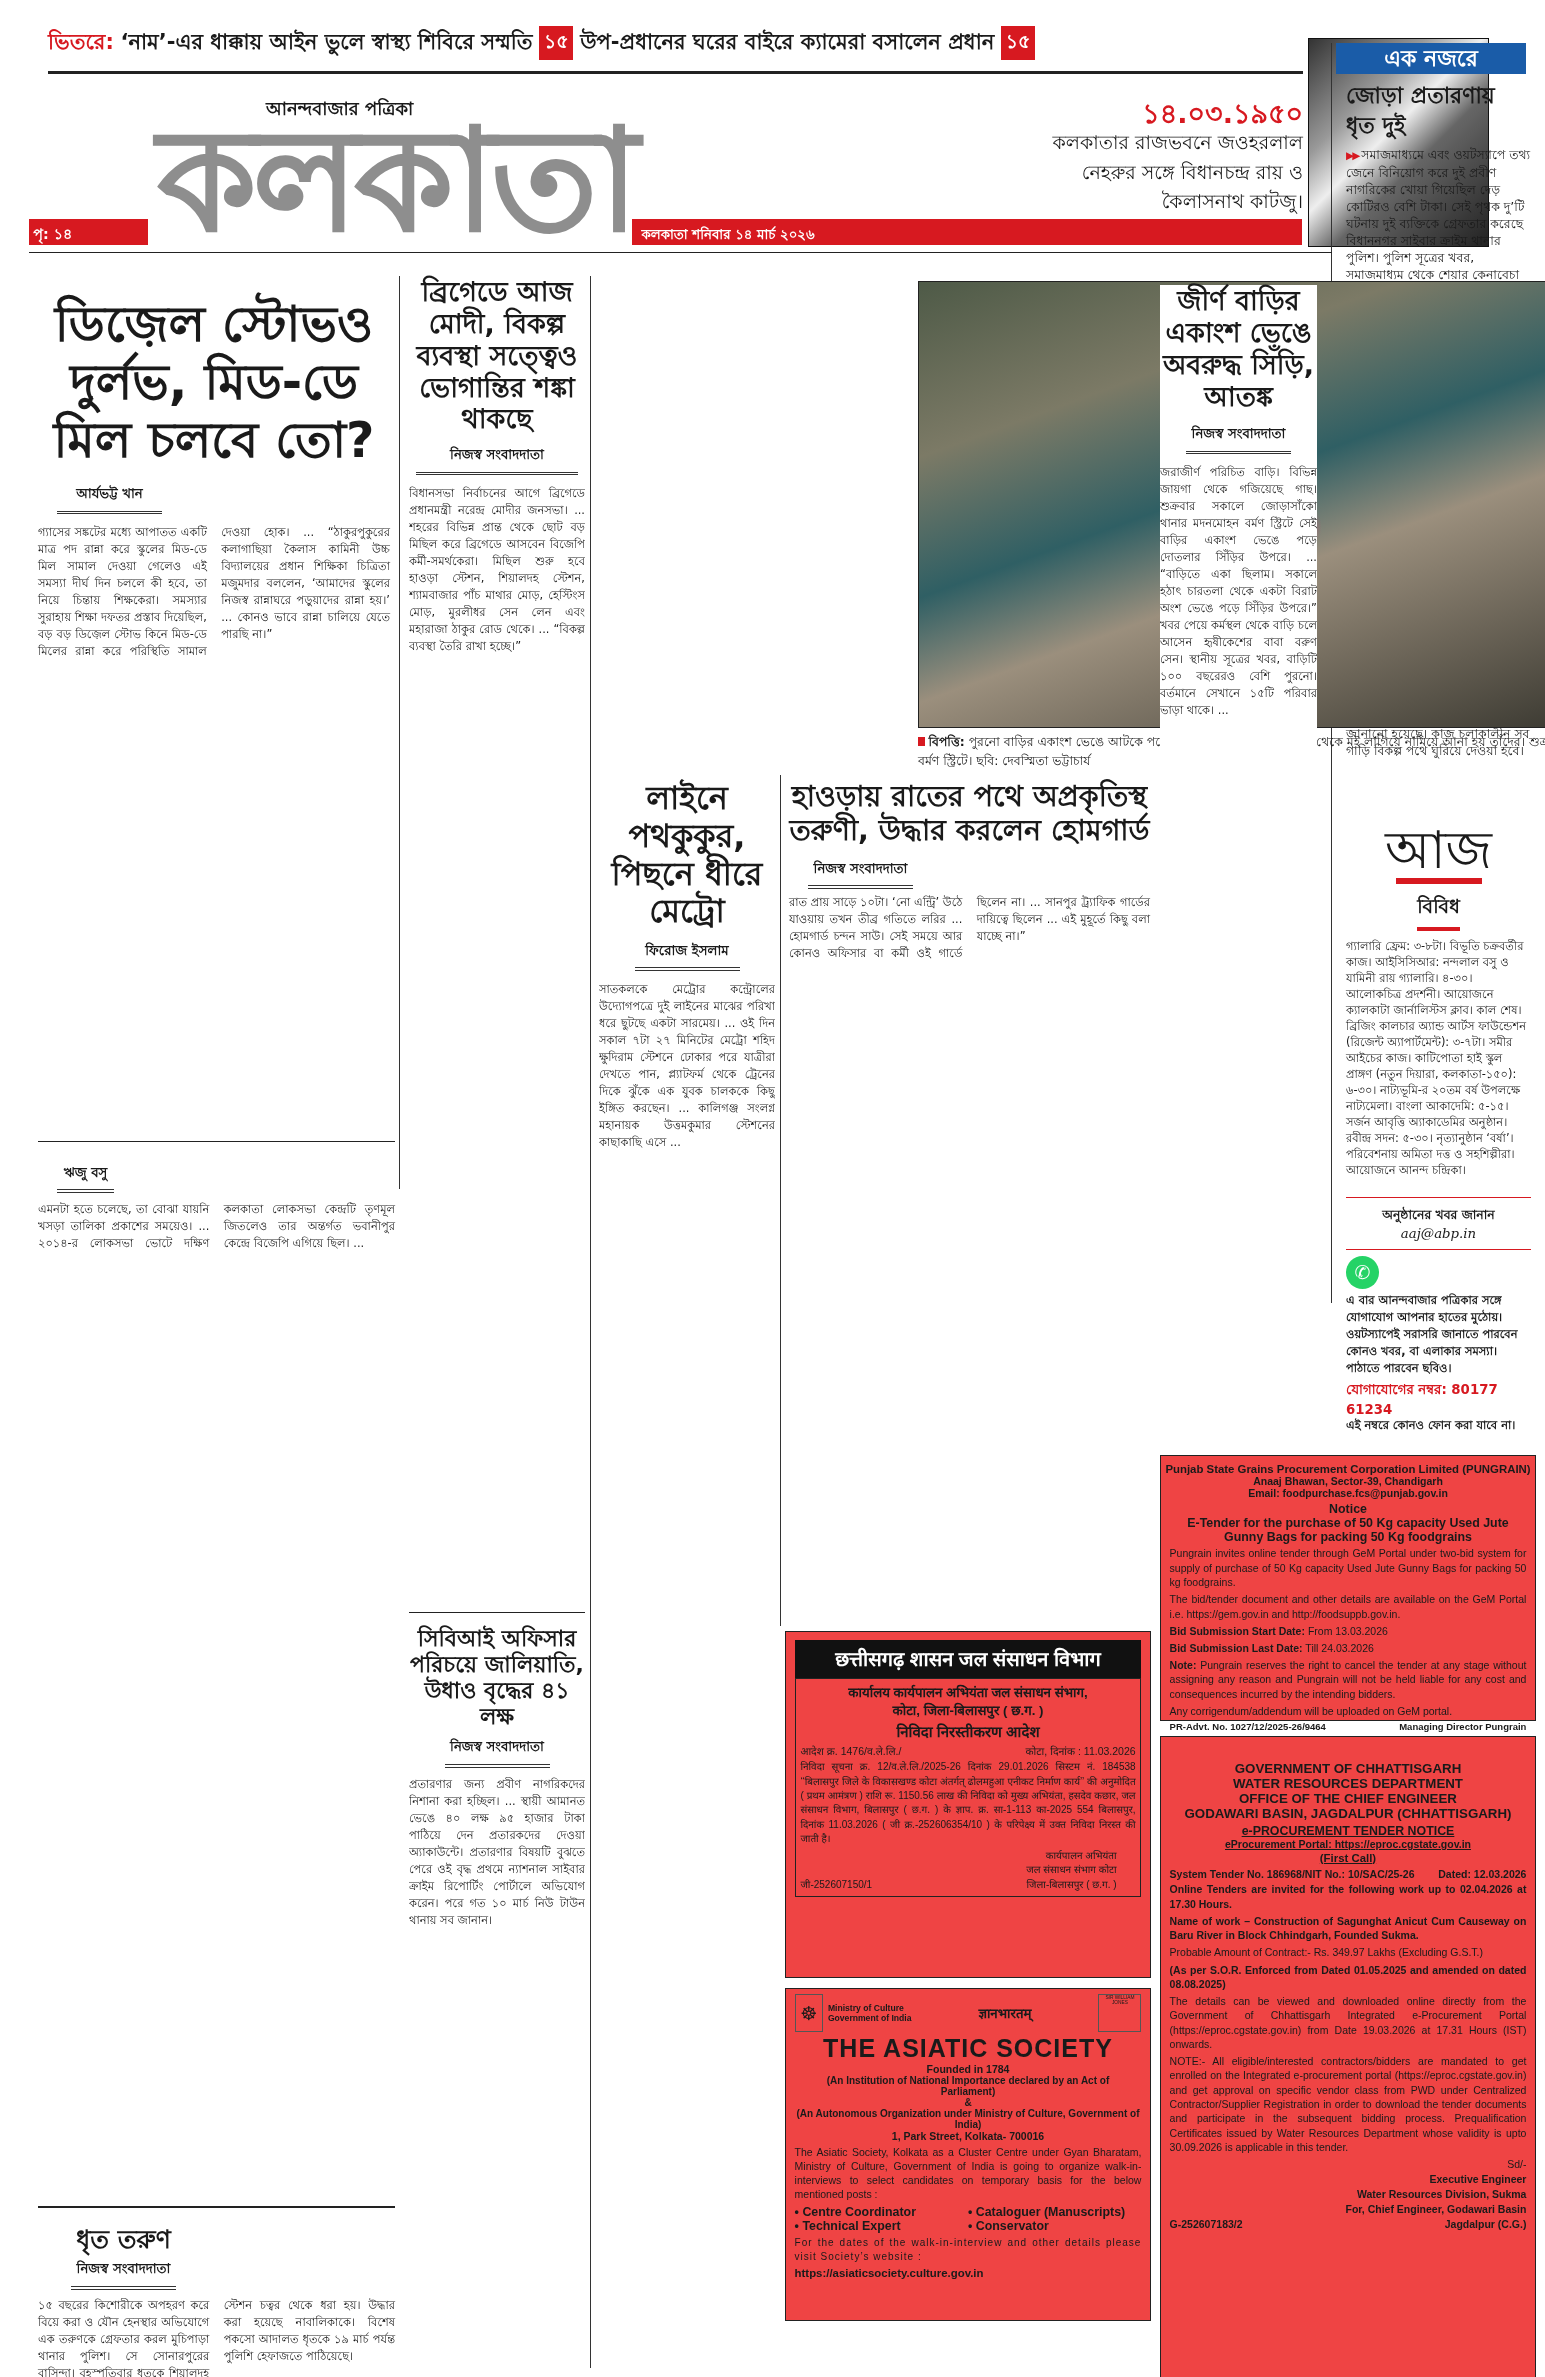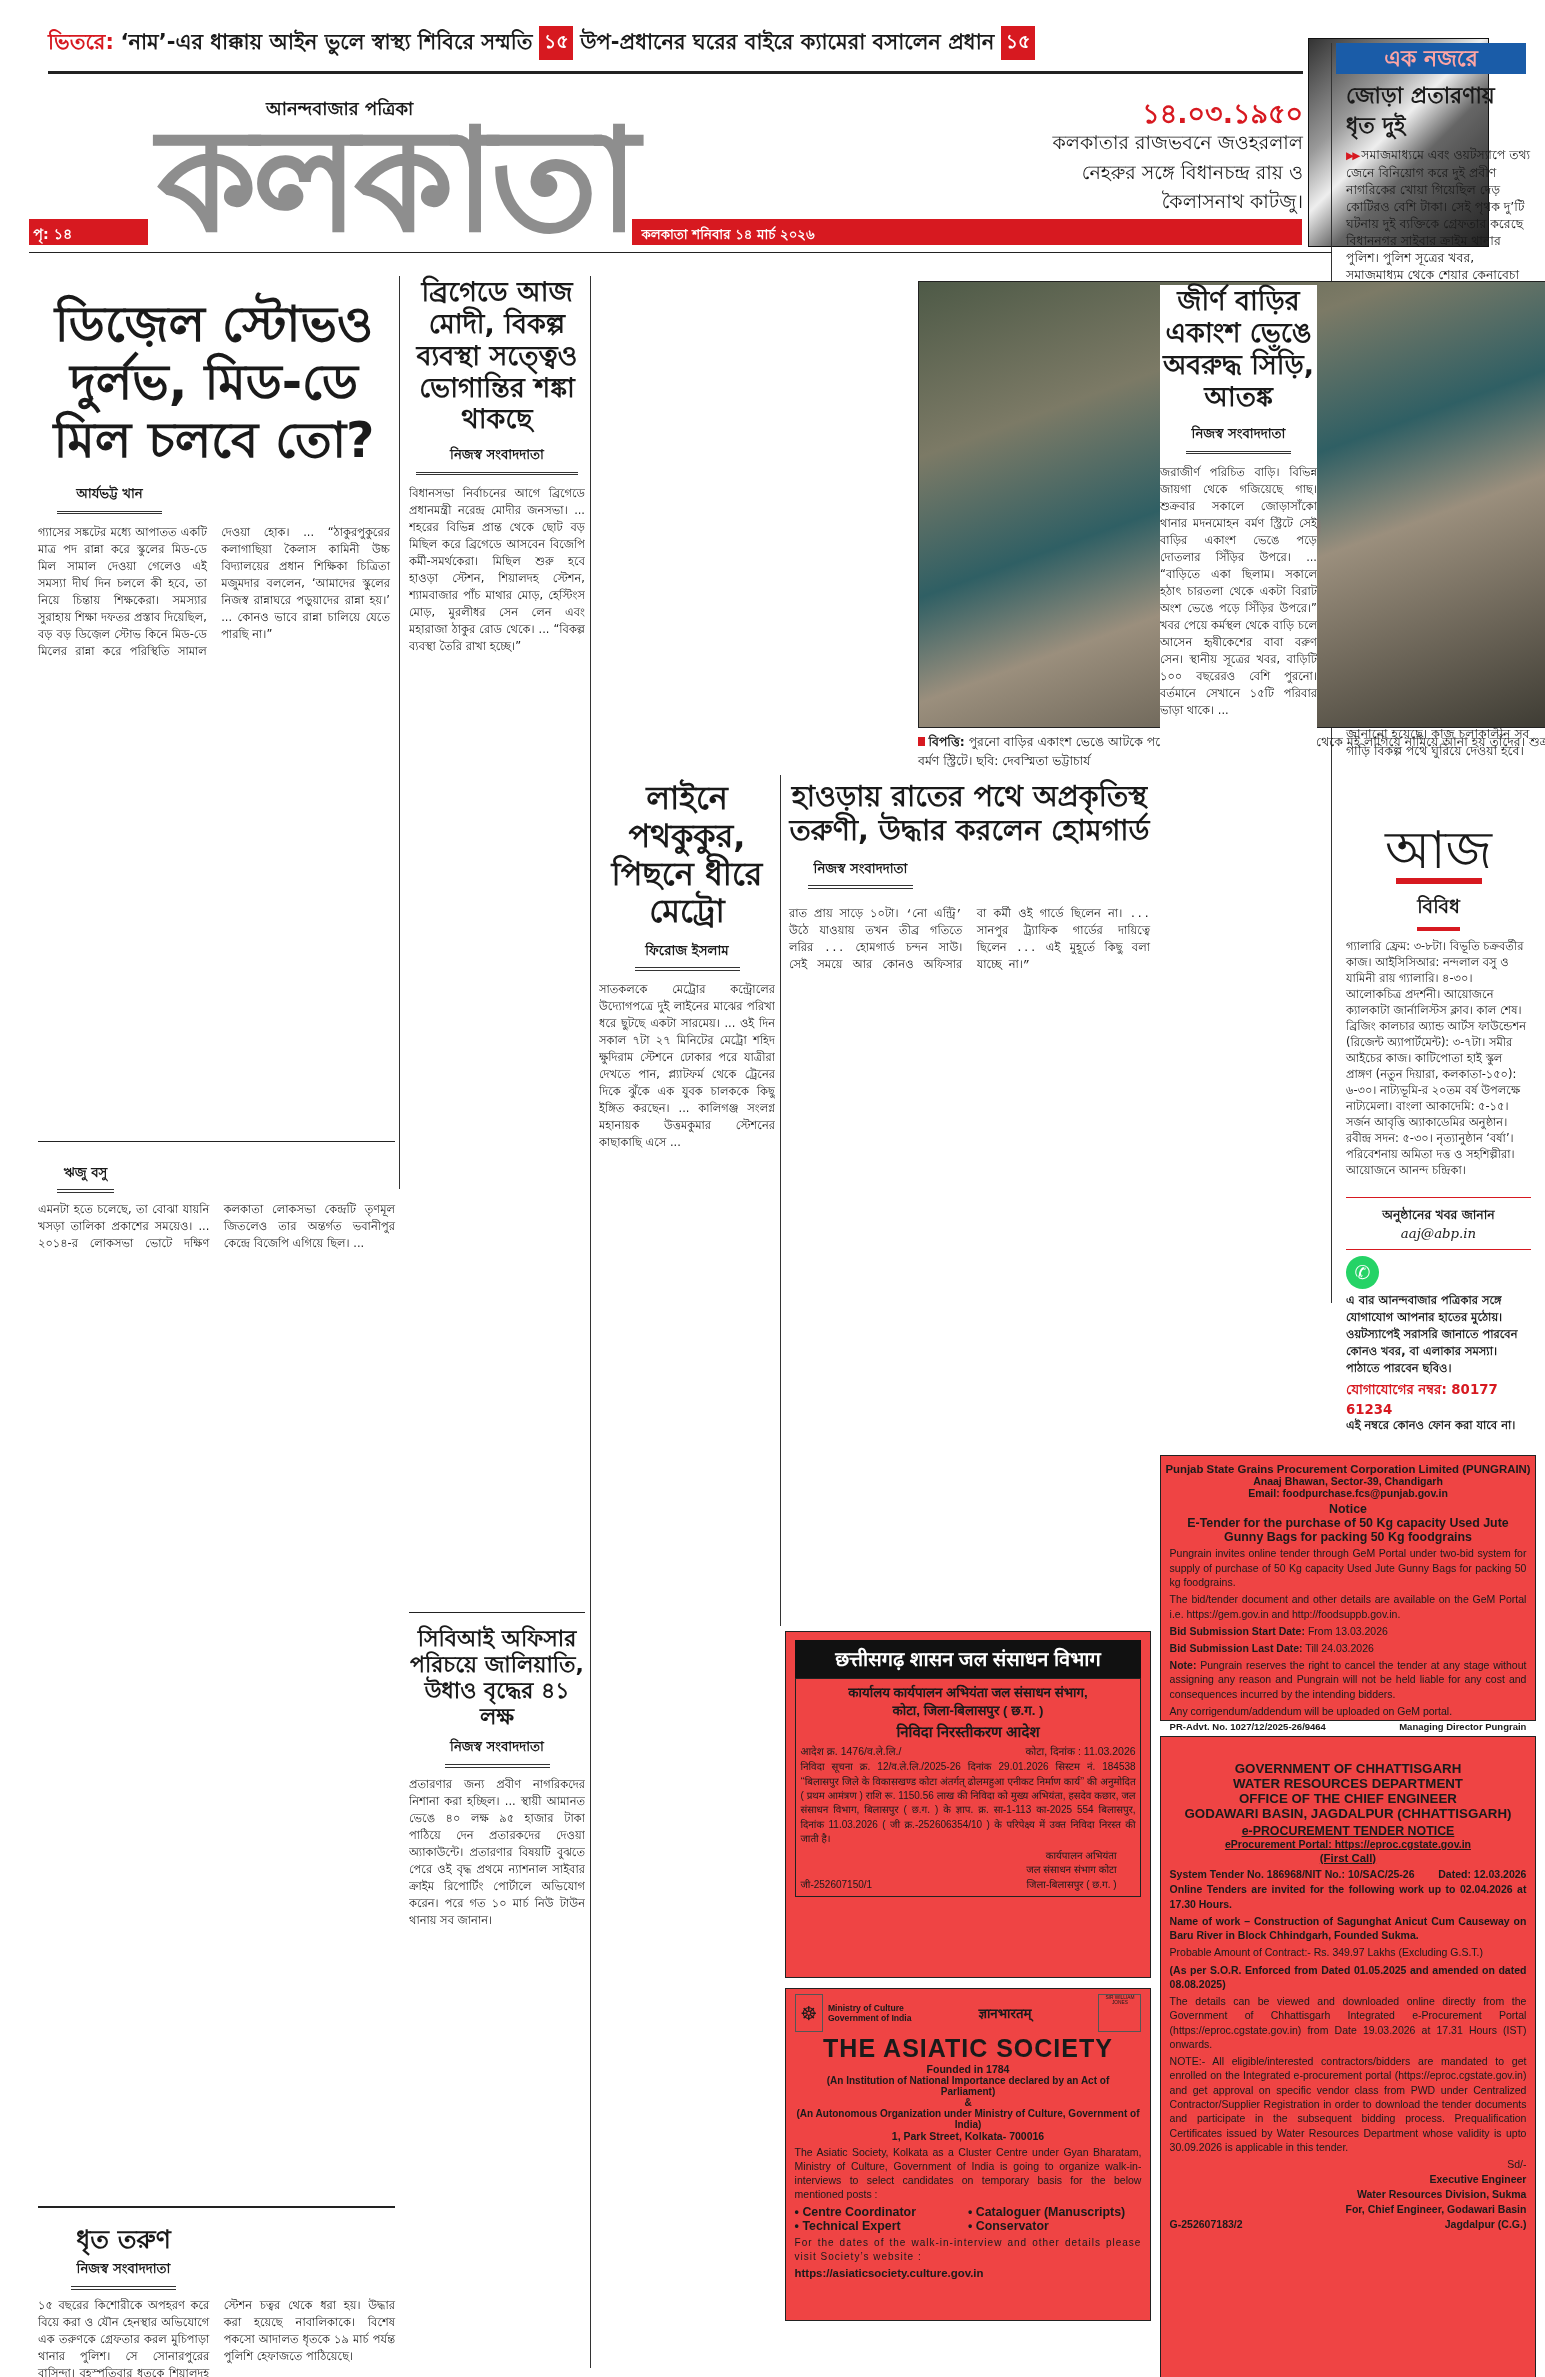--- a/index.html
+++ b/index.html
@@ -20,21 +20,21 @@
   .teaser-rule { left: 48px; top: 71px; width: 1255px; height: 2.9px; }
 
   
   .paper-name { left: 266px; top: 95px; font-size: 18px; font-weight: bold; }
   .masthead { left: 157px; top: 109px; font-size: 143px; font-weight: bold; color: #8e8e8e; line-height: 1; letter-spacing: -4.8px; }
   .pagenum { left: 28.5px; top: 219px; width: 119px; height: 26px; font-size: 14.3px; padding: 3.8px 4.8px; font-weight: bold; }
   .dateline { left: 632px; top: 219px; width: 670px; height: 26px; font-size: 13.3px; padding: 5.7px 9.5px; font-weight: bold; }
   .hist-date { left: 761px; top: 93px; width: 542px; text-align: right; font-size: 27px; font-weight: bold; }
   .hist-cap { left: 713px; top: 128px; width: 590px; text-align: right; font-size: 19px; line-height: 29.5px; }
   .hist-photo { left: 1308px; top: 38px; width: 181px; height: 209px; background: linear-gradient(135deg,#333 0%,#999 30%,#eee 45%,#666 60%,#222 100%); border: 1px solid #111; }
-  .ek-najore { left: 1336px; top: 43px; width: 190px; height: 31px; background: #1a5ca8; color: #fca5a5; font-size: 22px; font-weight: bold; text-align: center; line-height: 31px; }
+  .ek-najore { left: 1336px; top: 43px; width: 190px; height: 31px; background: #1a5ca8; color: #ffffff; font-size: 22px; font-weight: bold; text-align: center; line-height: 31px; }
   .side-vrule { left: 1331px; top: 43px; height: 1260px; width: 1.4px; background: #333; }
   .side-head { font-size: 22px; font-weight: bold; line-height: 29.5px; }
   .side-body { font-size: 12.4px; line-height: 17px; text-align: left; }
   .arrow { color: #d71920; font-size: 10.5px; letter-spacing: -1.9px; margin-right: 2.9px; }
 
   
   .hl { font-weight: bold; line-height: 1.18; }
   .body-col { font-size: 11.4px; line-height: 17px; text-align: justify; }
   .byline { font-size: 13.3px; font-weight: bold; text-align: center; }
   .byline-rule { height: 3.8px; border-top: 1.4px solid #333; border-bottom: 1.4px solid #333; margin: 4.8px auto 0; width: 105px; }
@@ -155,21 +155,21 @@
   <div class="hl" style="font-size:32px; text-align:center;">লাইনে পথকুকুর, পিছনে ধীরে মেট্রো</div>
   <div class="byline" style="margin-top:9.5px;">ফিরোজ ইসলাম</div>
   <div class="byline-rule"></div>
   <div class="body-col" style="margin-top:9.5px; height:1417px; overflow:hidden;">সাতকলকে মেট্রোর কন্ট্রোলের উদ্যোগপত্রে দুই লাইনের মাঝের পরিখা ধরে ছুটছে একটা সারমেয়। ... ওই দিন সকাল ৭টা ২৭ মিনিটের মেট্রো শহিদ ক্ষুদিরাম স্টেশনে ঢোকার পরে যাত্রীরা দেখতে পান, প্ল্যাটফর্ম থেকে ট্রেনের দিকে ঝুঁকে এক যুবক চালককে কিছু ইঙ্গিত করছেন। ... কালিগঞ্জ সংলগ্ন মহানায়ক উত্তমকুমার স্টেশনের কাছাকাছি এসে ...</div>
 </div>
 
 <div class="abs" style="left:789px; top:780px; width:361px;">
   <div class="hl" style="font-size:28.5px; text-align:center;">হাওড়ায় রাতের পথে অপ্রকৃতিস্থ তরুণী, উদ্ধার করলেন হোমগার্ড</div>
   <div class="byline" style="margin-top:11.4px; width:143px;">নিজস্ব সংবাদদাতা</div>
   <div class="byline-rule" style="margin-left:19px;"></div>
-  <div class="body-col" style="margin-top:17px; column-count:2; column-gap:14.3px; height:666px;font-family:Liberation Mono, monospace;">রাত প্রায় সাড়ে ১০টা। ‘নো এন্ট্রি’ উঠে যাওয়ায় তখন তীব্র গতিতে লরির ... হোমগার্ড চন্দন সাউ। সেই সময়ে আর কোনও অফিসার বা কর্মী ওই গার্ডে ছিলেন না। ... সানপুর ট্র্যাফিক গার্ডের দায়িত্বে ছিলেন ... এই মুহূর্তে কিছু বলা যাচ্ছে না।”</div>
+  <div class="body-col" style="margin-top:5px; column-count:2; column-gap:14.3px; height:666px;">রাত প্রায় সাড়ে ১০টা। ‘নো এন্ট্রি’ উঠে যাওয়ায় তখন তীব্র গতিতে লরির ... হোমগার্ড চন্দন সাউ। সেই সময়ে আর কোনও অফিসার বা কর্মী ওই গার্ডে ছিলেন না। ... সানপুর ট্র্যাফিক গার্ডের দায়িত্বে ছিলেন ... এই মুহূর্তে কিছু বলা যাচ্ছে না।”</div>
 </div>
 
 <div class="rule" style="left:38px; top:1141px; width:357px; height:1.4px;"></div>
 <div class="abs" style="left:38px; top:1155px; width:357px;">
   <div class="byline" style="margin-top:7.6px; width:95px;">ঋজু বসু</div>
   <div class="byline-rule" style="width:57px; margin-left:19px;"></div>
   <div class="body-col" style="margin-top:7.6px; column-count:2; column-gap:14.3px; height:808px;">এমনটা হতে চলেছে, তা বোঝা যায়নি খসড়া তালিকা প্রকাশের সময়েও। ... ২০১৪-র লোকসভা ভোটে দক্ষিণ কলকাতা লোকসভা কেন্দ্রটি তৃণমূল জিতলেও তার অন্তর্গত ভবানীপুর কেন্দ্রে বিজেপি এগিয়ে ছিল। ...</div>
 </div>
 
 <div class="rule" style="left:409px; top:1612px; width:176px; height:1.4px;"></div>

